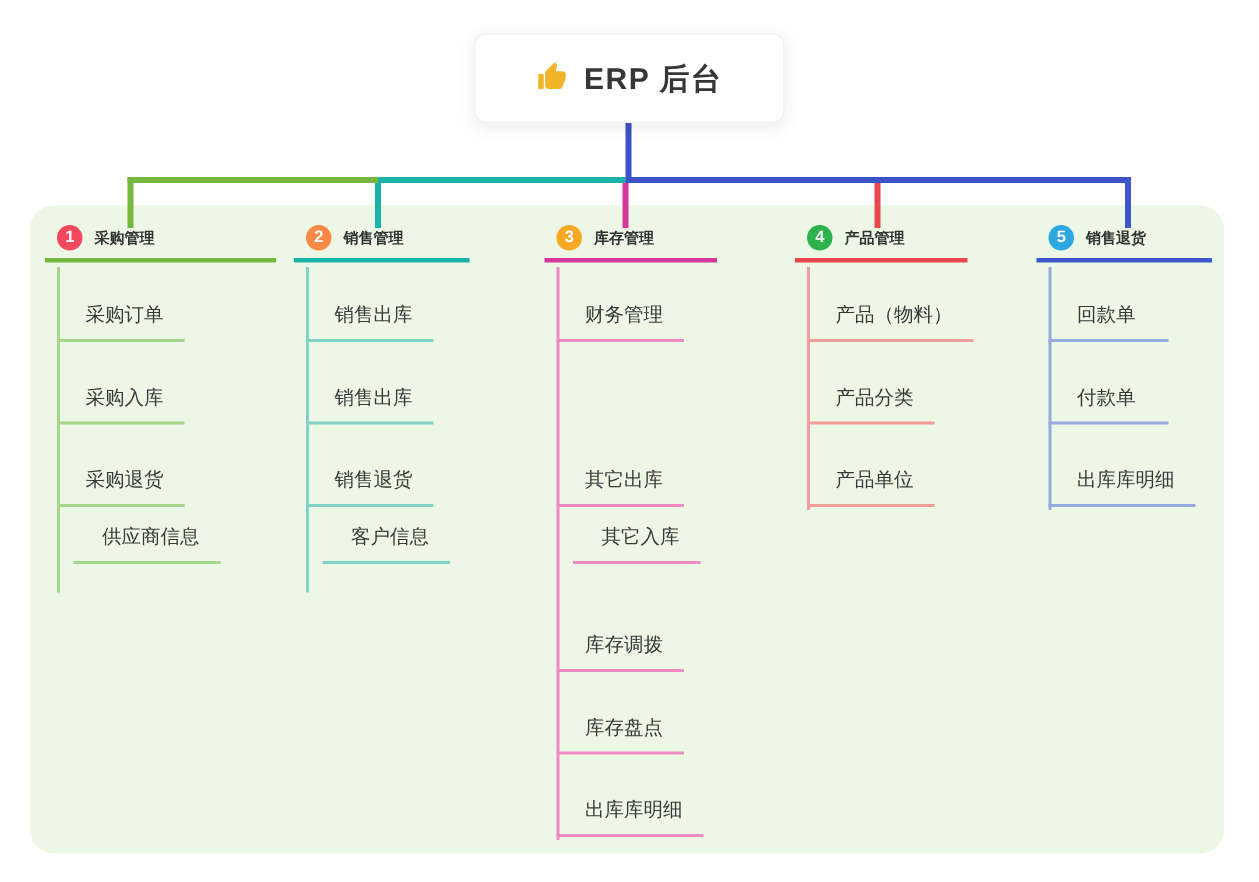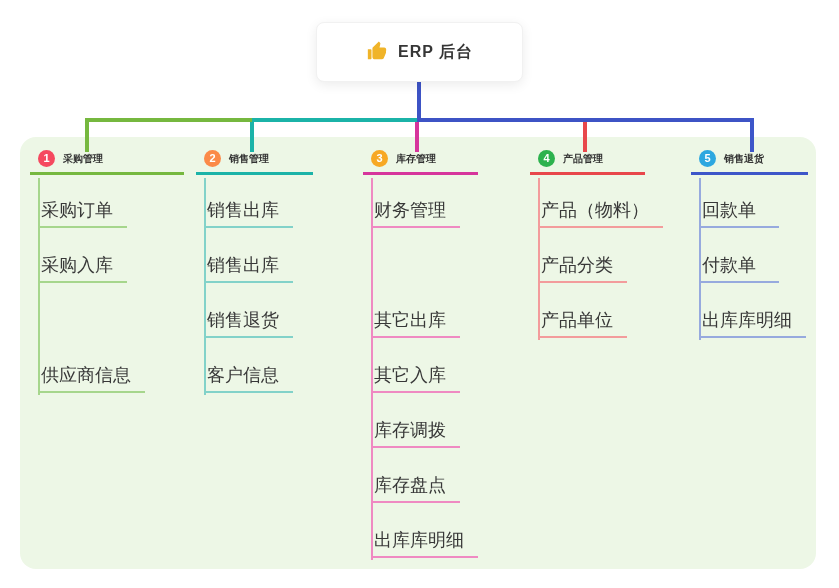--- a/index.html
+++ b/index.html
@@ -9,21 +9,21 @@
 
   
   .panel { position:absolute; left:20px; top:137px; width:796px; height:432px;
            border-radius:16px; background:var(--bg,#edf7e6); }
 
   
   .root-node { position:absolute; left:316px; top:22px; width:207px; height:60px;
                background:#fff; border:1px solid #f1f1f1; border-radius:8px;
                box-shadow:0 3px 12px rgba(0,0,0,.08);
                display:flex; align-items:center; justify-content:center; gap:10px; }
-  .root-title { font-size:16px; font-weight:bold; color:#363636; letter-spacing:1px;text-align:center; }
+  .root-title { font-size:20px; font-weight:bold; color:#363636; letter-spacing:1px;text-align:center; }
   .thumb-icon { width:22px; height:22px; flex:0 0 auto; }
 
   
   .bus, .vline { position:absolute; background:var(--accent,#888); }
   .bus { top:118px; height:4px; }
   .seg1 { left:85px;  width:167px; }
   .seg2 { left:252px; width:165px; }
   .seg3 { left:417px; width:337px; }
   .vline { width:4px; }
   .root-stem { left:417px; top:82px;  height:40px; }
@@ -48,24 +48,24 @@
            color:#fff; font-size:11px; font-weight:bold; line-height:17px;
            text-align:center; flex:0 0 auto; }
   .hdr-label { font-size:10px; font-weight:bold; color:#333; white-space:nowrap; }
 
   .stemline { position:absolute; left:8px; top:178px; width:2px;
               background:var(--light,#bbb); }
   .stem1 { height:217px; } .stem2 { height:217px; }
   .stem3 { height:382px; } .stem4 { height:162px; } .stem5 { height:162px; }
 
   .child { position:absolute; left:8px; height:28px; line-height:20px;
-           padding:0 14px 8px 3px; min-width:80px; white-space:nowrap;
-           font-size:18px; color:#383838;
+           padding:0 14px 8px 19px; min-width:80px; white-space:nowrap;
+           font-size:13px; color:#383838;
            border-bottom:2px solid var(--light,#bbb); cursor:default; }
-  .r1 { top:200px; } .r2 { top:255px; } .r3 { top:310px; } .r4 { top:365px; }
+  .r1 { top:200px; } .r2 { top:255px; } .r3 { top:310px; } .r4 { top:348px;margin-left:11px; }
   .r5 { top:420px; } .r6 { top:475px; } .r7 { top:530px; }
 </style>
 </head>
 <body>
 
 <div class="canvas">
 
   <div class="panel" style="--bg: #edf7e6;"></div>
 
   <div class="vline root-stem" style="--accent: #3d53c5; --icon_color: #f0b429;"></div>
@@ -86,20 +86,21 @@
   </div>
 
   <div class="col col1" style="--badge: #f5495f; --accent: #76b83f; --light: #a6d68c;">
     <div class="hdr">
       <span class="badge">1</span>
       <span class="hdr-label">采购管理</span>
     </div>
     <div class="stemline stem1"></div>
     <div class="child r1">采购订单</div>
     <div class="child r2">采购入库</div>
+    <div class="child r3">采购退货</div>
     <div class="child r4">供应商信息</div>
   </div>
 
   <div class="col col2" style="--badge: #fb8a48; --accent: #1bb3a8; --light: #82d2c9;">
     <div class="hdr">
       <span class="badge">2</span>
       <span class="hdr-label">销售管理</span>
     </div>
     <div class="stemline stem2"></div>
     <div class="child r1">销售出库</div>

